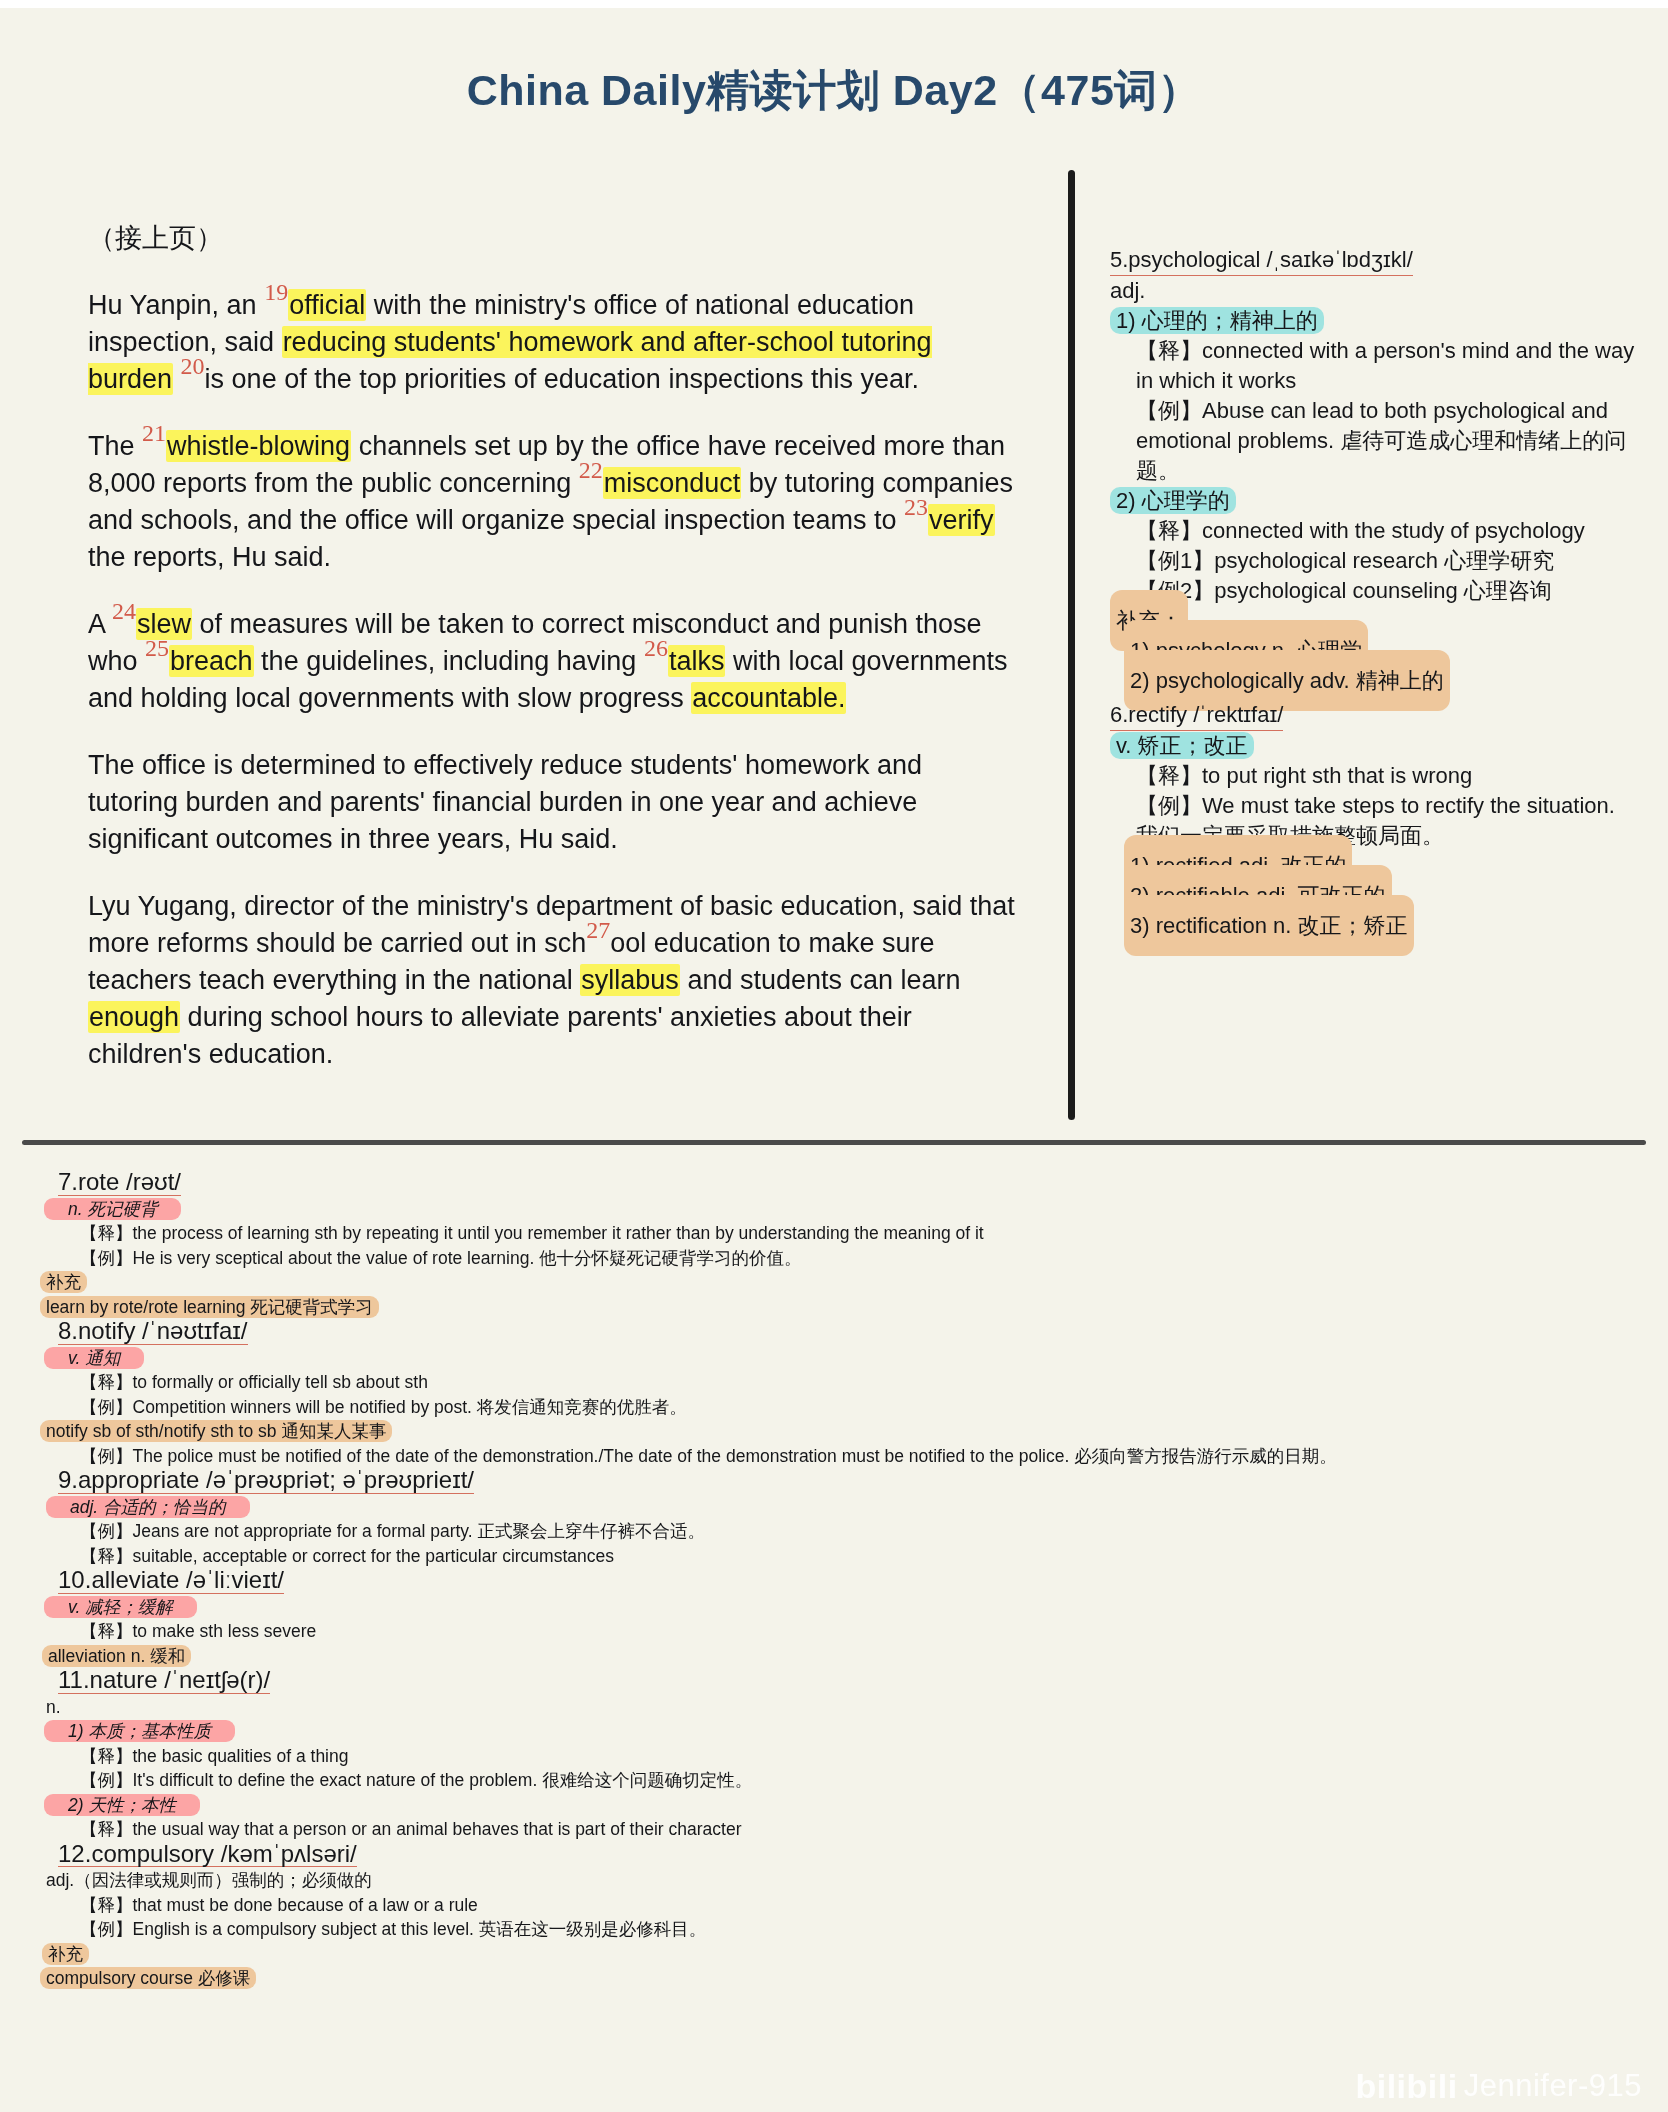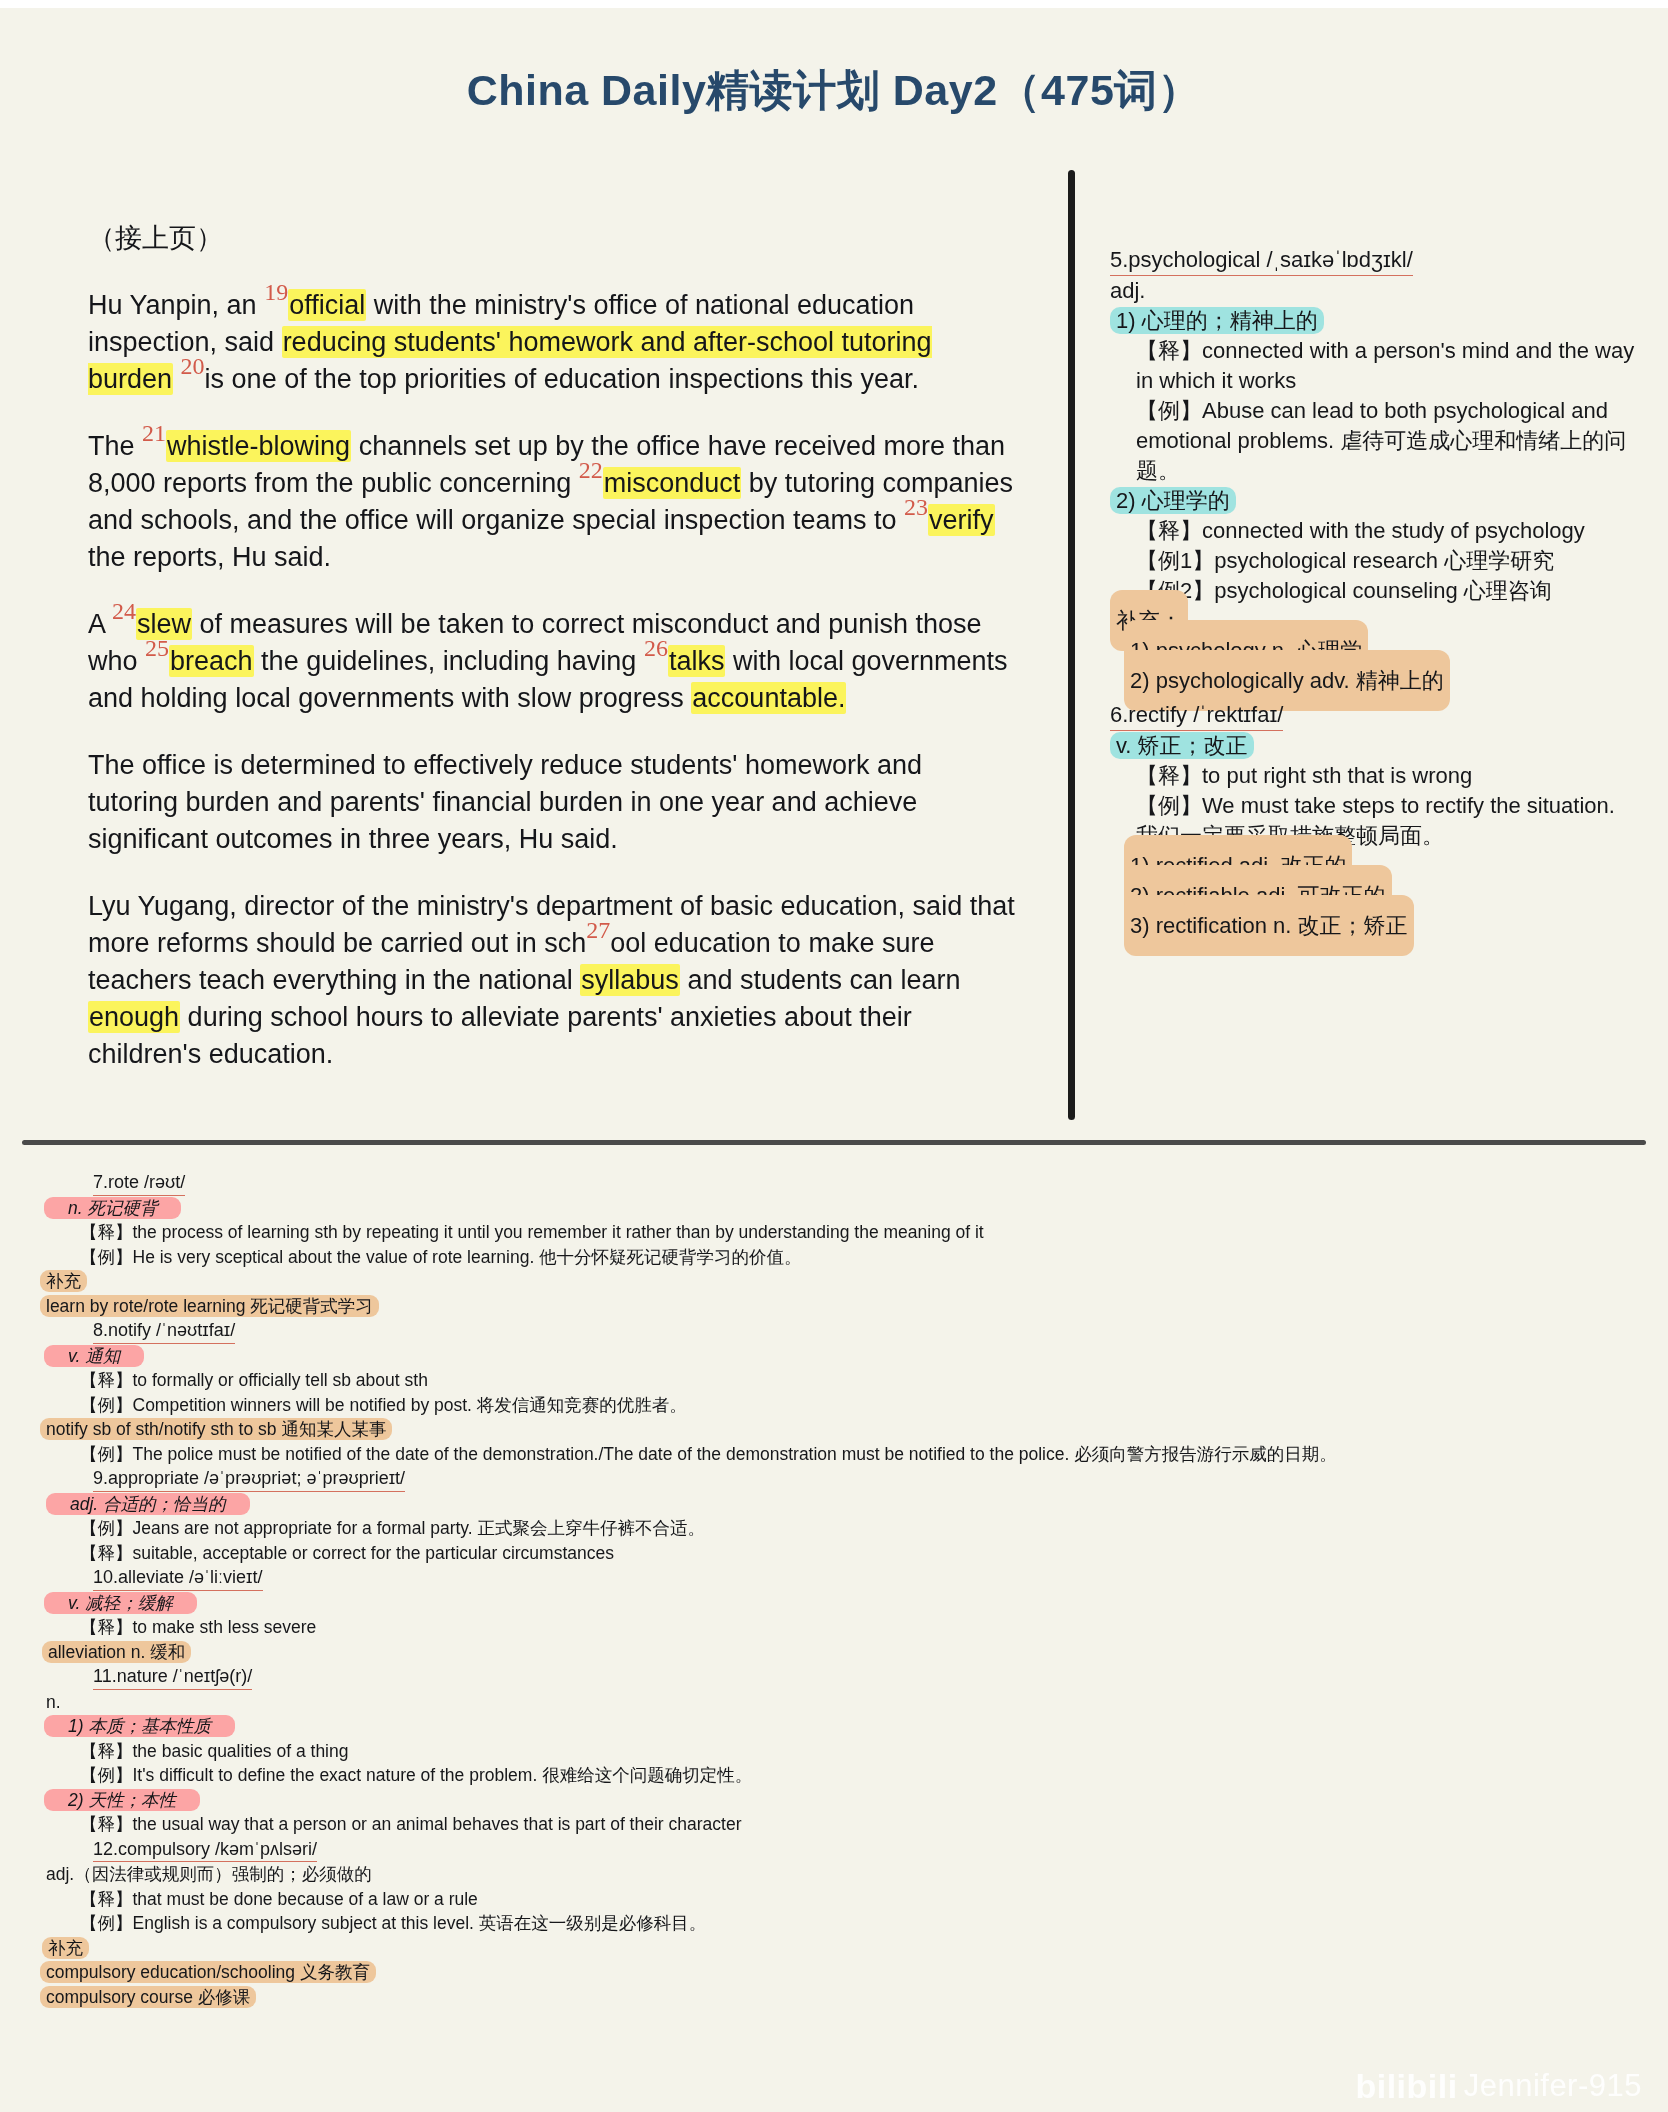--- a/index.html
+++ b/index.html
@@ -59,21 +59,21 @@
   .pos-tan{ background:#eec79c; padding:18px 6px; border-radius:12px; }
   .ind{ padding-left:26px; display:block; }
   .ind2{ padding-left:14px; display:block; }
 
   
   .lower{
     position:absolute; left:0; top:1170px; width:1668px; height:942px;
     font-size:17.5px; line-height:24.5px; color:#16171a;
   }
   .lower .blk{ position:relative; padding-left:58px; }
-  .lower .hdr{ border-bottom:1.5px solid #d4705e; display:inline-block; font-size:18px;margin-left:35px;}
+  .lower .hdr{ border-bottom:1.5px solid #d4705e; display:inline-block; font-size:24px;}
   .lw-pos-green{ background:#fca5a5; padding:1px 24px; border-radius:9px;font-style:italic; }
   .lw-pos-tan{ background:#eec79c; padding:1px 6px; border-radius:9px; }
   .lw-line{ display:block; }
   .lw-ind{ padding-left:22px; display:block; }
 
   .watermark{
     position:absolute; right:26px; bottom:14px;
     font-size:34px; color:#ffffff; opacity:.92;
     font-weight:bold; letter-spacing:.5px;
     display:flex; align-items:flex-end; gap:6px;
@@ -193,21 +193,20 @@
     <span class="lw-line" style="margin-left:-14px;"><span class="lw-pos-green">2) 天性；本性</span></span>
     <span class="lw-ind">【释】the usual way that a person or an animal behaves that is part of their character</span>
   </div>
 
   <div class="blk">
     <span class="hdr"><span>12.</span><span>compulsory</span> <span>/kəmˈpʌlsəri/</span></span>
     <span class="lw-line" style="margin-left:-12px;">adj.（因法律或规则而）强制的；必须做的</span>
     <span class="lw-ind">【释】that must be done because of a law or a rule</span>
     <span class="lw-ind">【例】English is a compulsory subject at this level. 英语在这一级别是必修科目。</span>
     <span class="lw-line" style="margin-left:-16px;"><span class="lw-pos-tan">补充</span></span>
-    <span class="lw-line" style="margin-left:-18px;"><span class="lw-pos-tan">compulsory education/schooling 义务教育</span></span>
     <span class="lw-line" style="margin-left:-18px;"><span class="lw-pos-tan">compulsory course 必修课</span></span>
   </div>
 
   <div class="watermark">
     <span class="wm-bili">bilibili</span>
     <span class="wm-name">Jennifer-915</span>
   </div>
 </div>
 
 </body></html>

